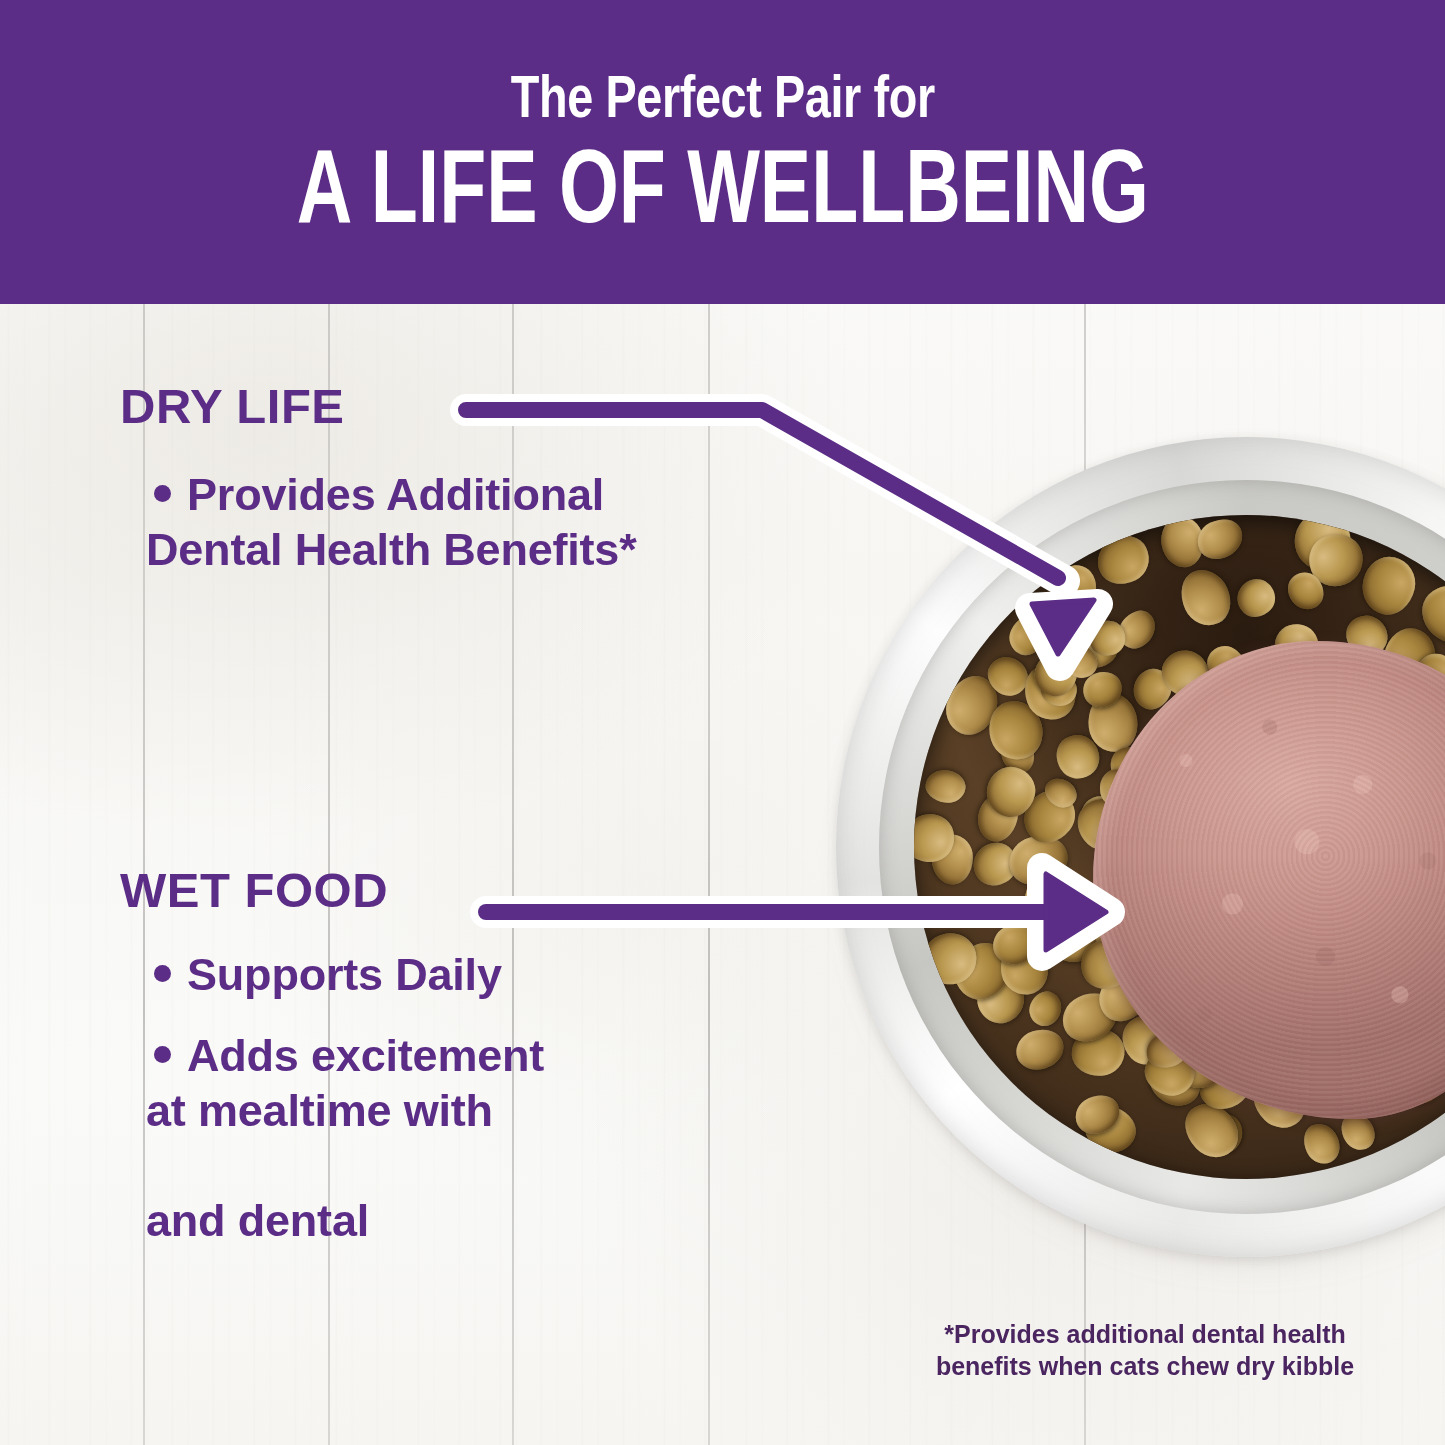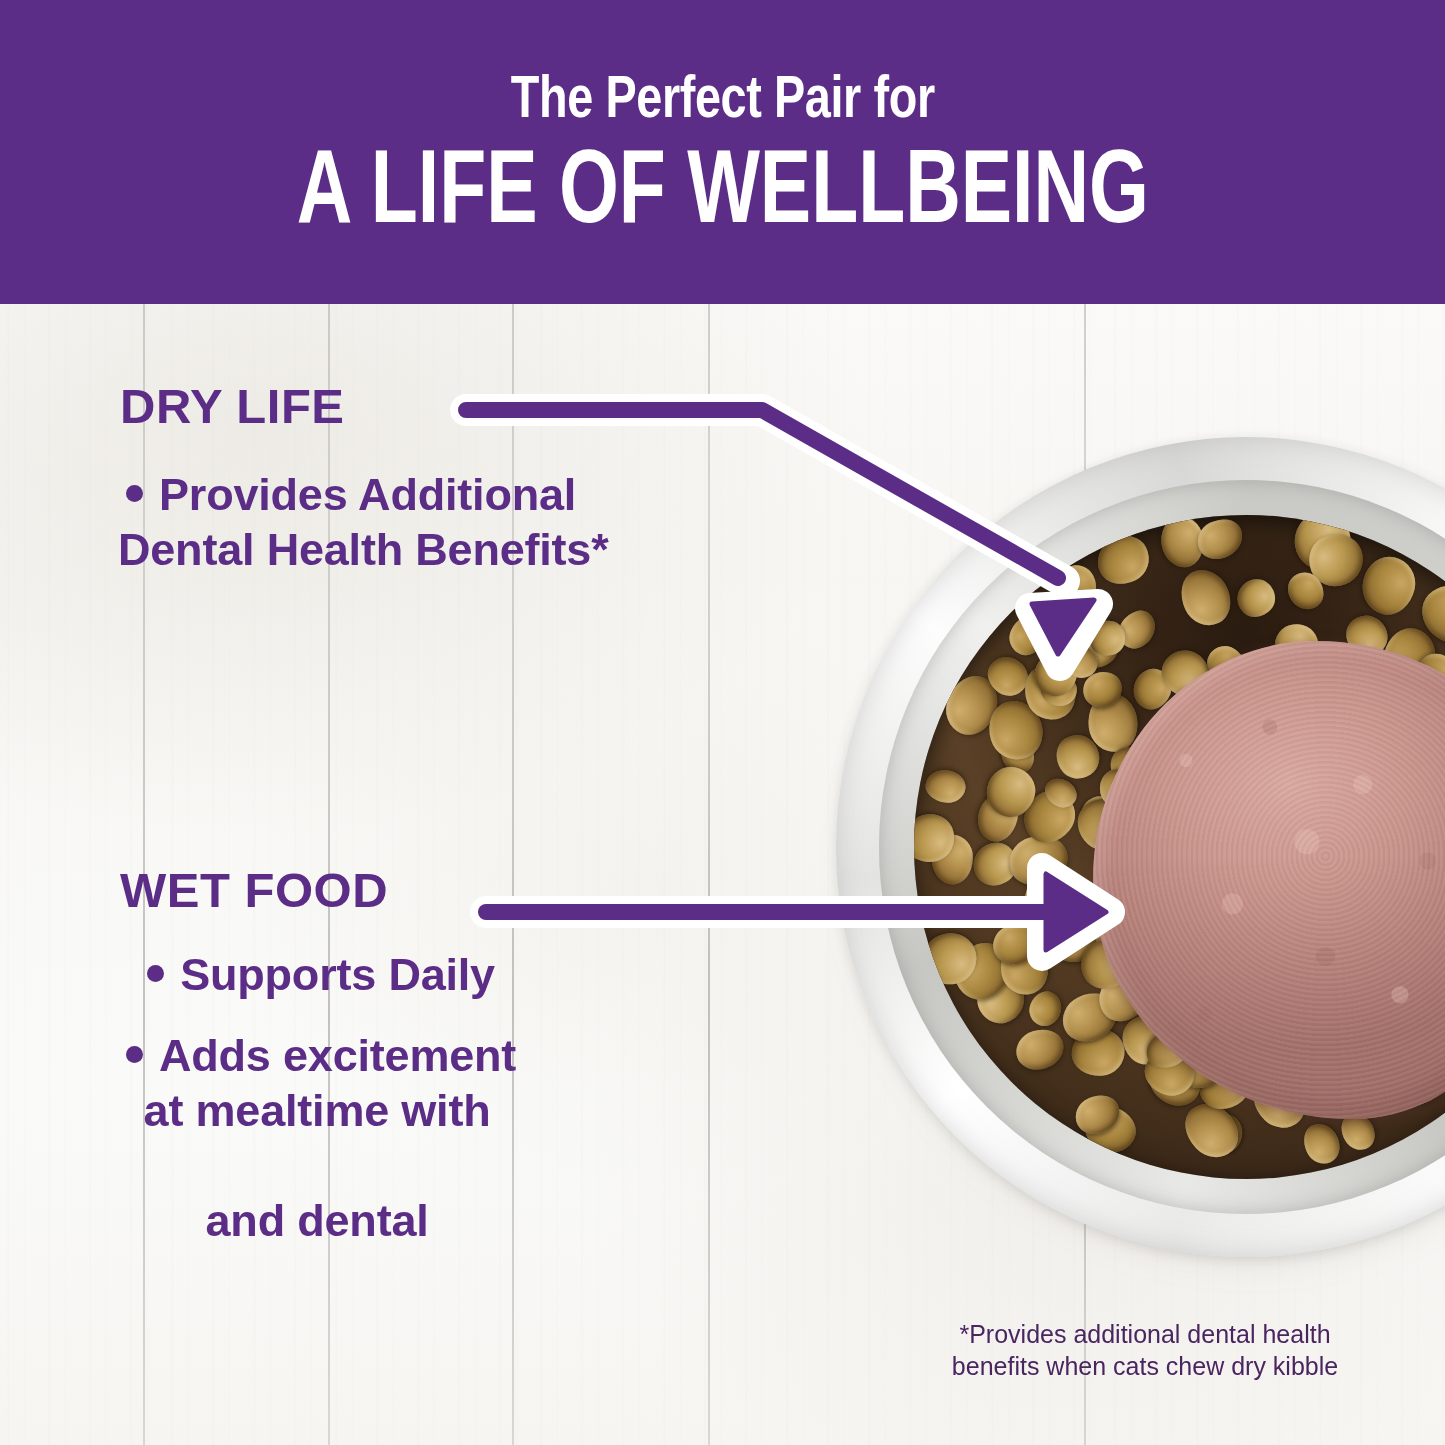--- a/index.html
+++ b/index.html
@@ -243,38 +243,39 @@
     position: absolute;
     color: #5b2d87;
     font-weight: 700;
     font-size: 45px;
     line-height: 1.22;
     letter-spacing: -0.2px;
   }
   .bullet-item {
     margin-bottom: 26px;
     max-width: 640px;
+    margin-left: 28px;
   }
   .bullet-item:last-child { margin-bottom: 0; }
   .dot {
     display: inline-block;
     width: 17px;
     height: 17px;
     border-radius: 50%;
     background: #5b2d87;
     vertical-align: 0.18em;
     margin-right: 16px;
     margin-left: 8px;
   }
 
   
   .footnote {
     position: absolute;
     color: #4a2560;
-    font-weight: 400;
+    font-weight: 700;
     font-size: 25px;
     line-height: 1.28;
     text-align: center;
     white-space: pre-line;
   }
 </style>
 </head>
 <body>
 
 <div class="page">
@@ -463,21 +464,21 @@
 
   <div class="bullet-block" style="left:118px; top:468px;">
     <div class="bullet-item">
       <span class="dot"></span><span>Provides Additional</span><br>
       <span>Dental Health Benefits*</span>
     </div>
   </div>
 
   <div class="callout-label" style="left:120px; top:862px;">WET FOOD</div>
 
-  <div class="bullet-block" style="left:118px; top:948px;text-align:center;">
+  <div class="bullet-block" style="left:118px; top:948px;">
     <div class="bullet-item">
       <span class="dot"></span><span>Supports Daily</span><br>
     </div>
     <div class="bullet-item">
       <span class="dot"></span><span>Adds excitement</span><br>
       <span>at mealtime with</span><br>
       <br>
       <span>and dental</span>
     </div>
   </div>

